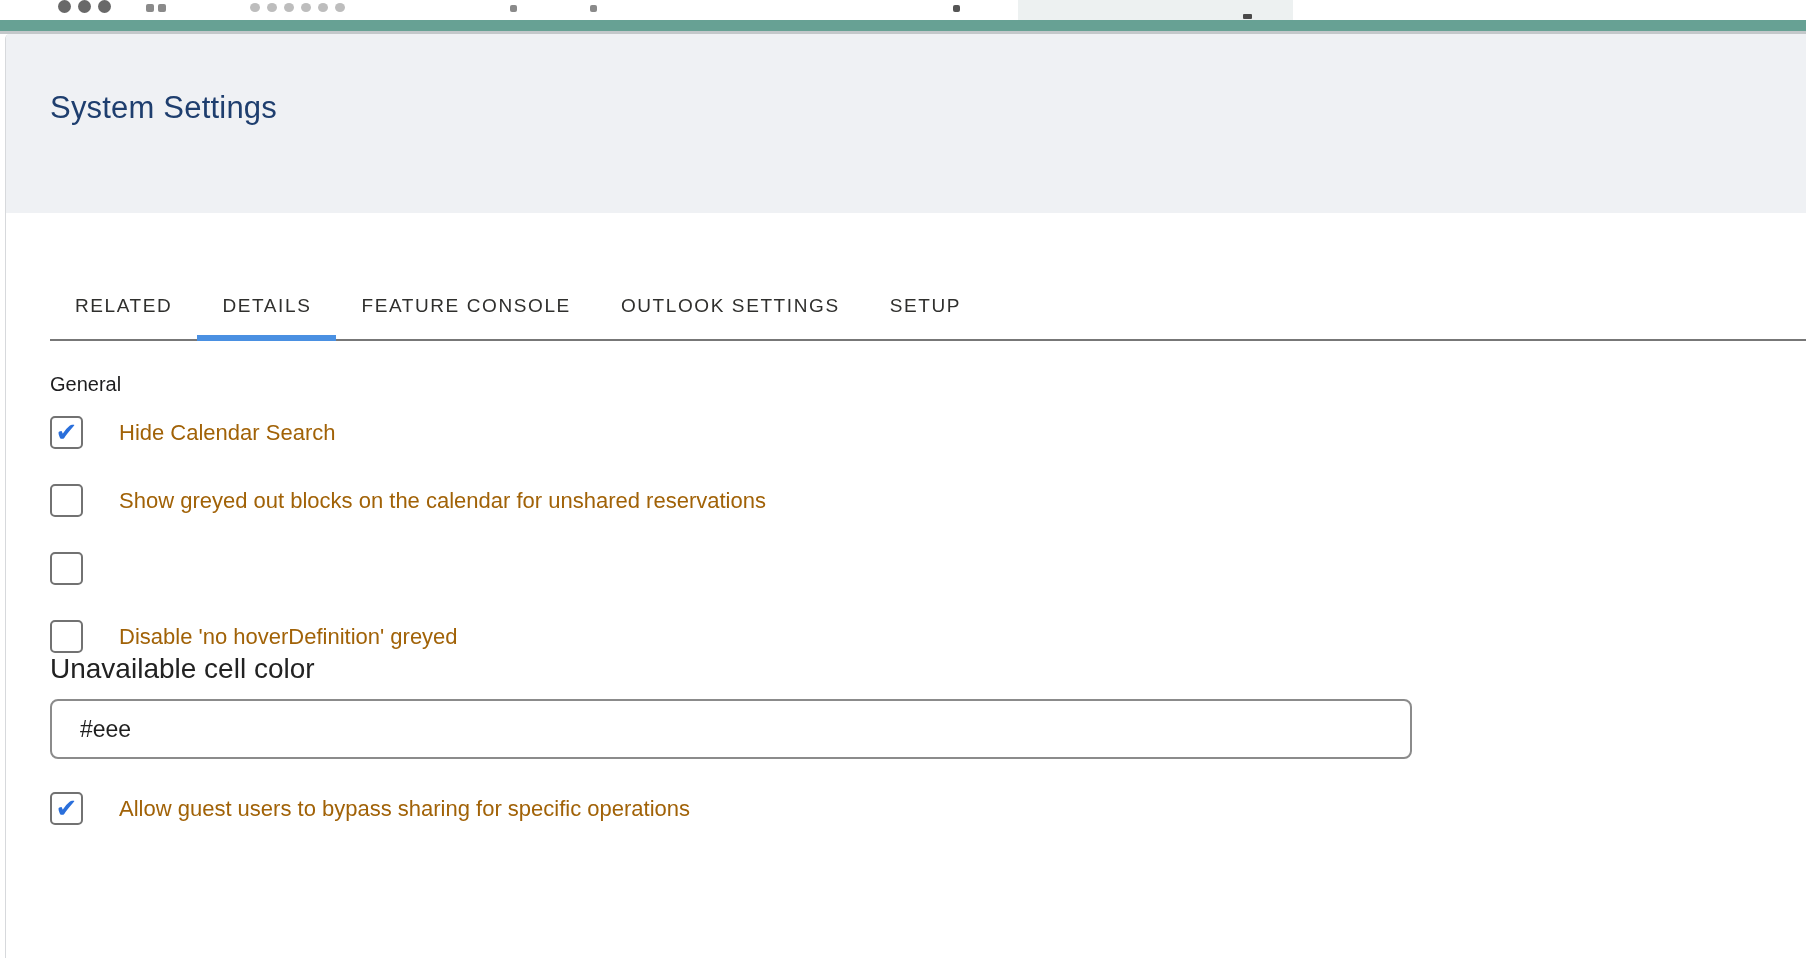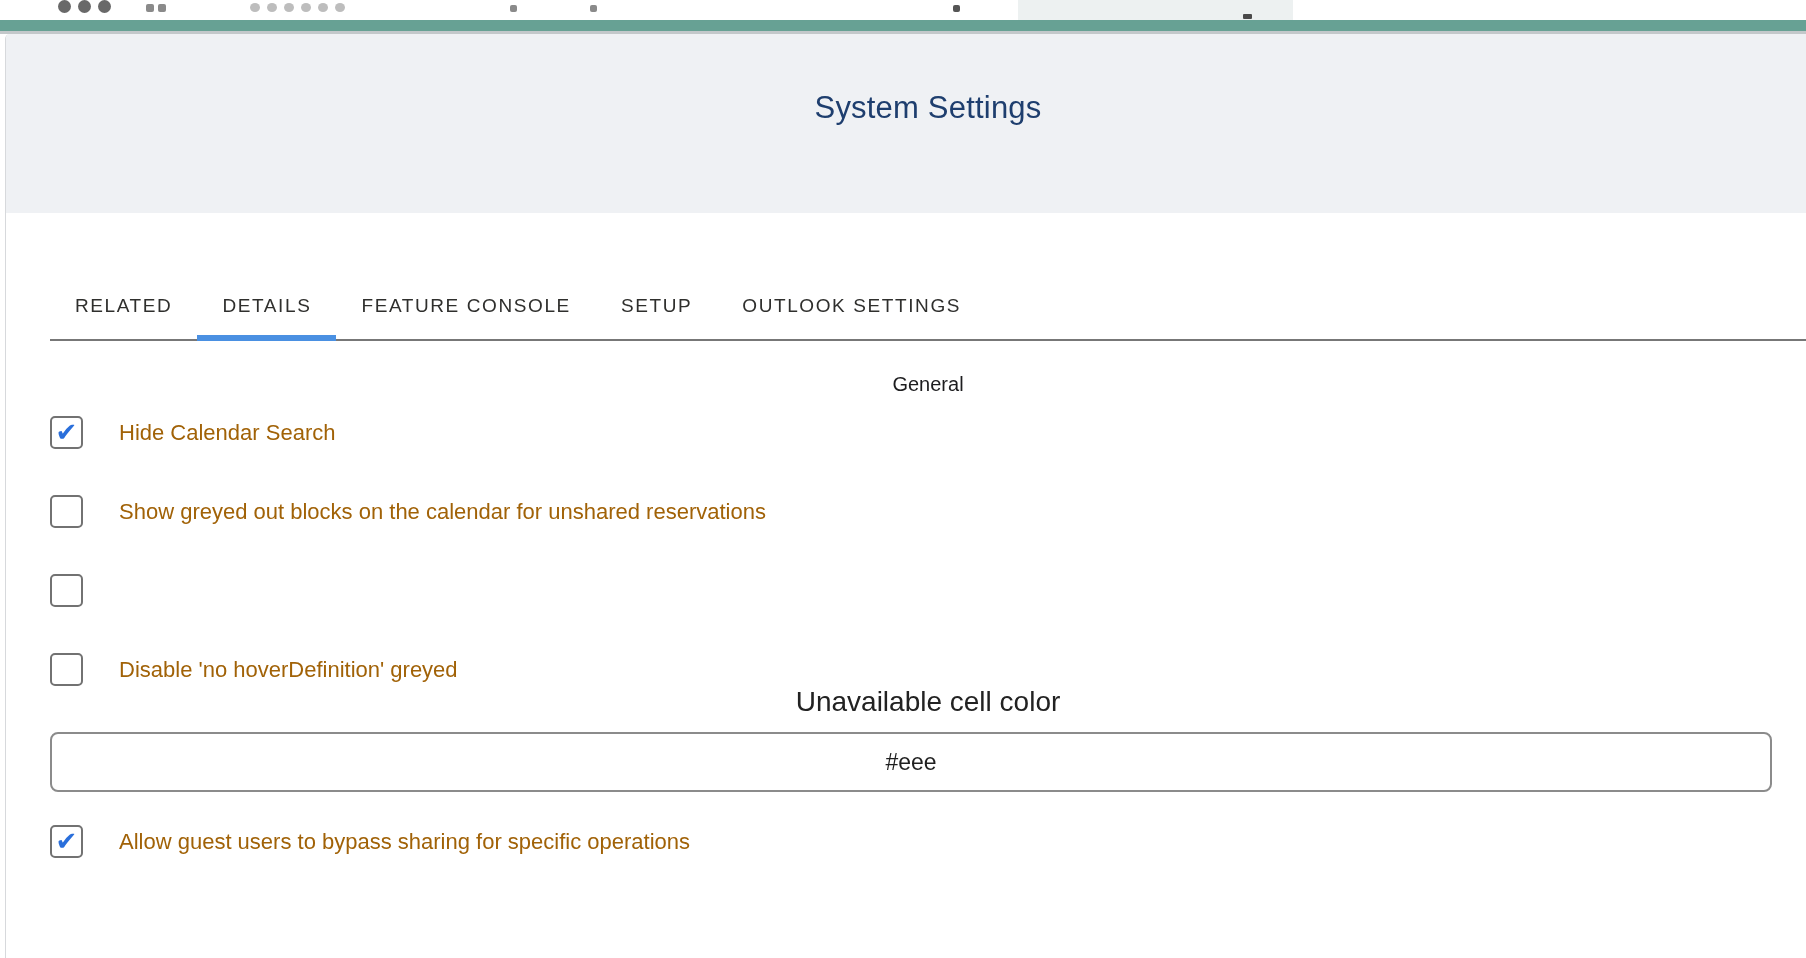--- a/index.html
+++ b/index.html
@@ -1,15 +1,15 @@
 <!DOCTYPE html>
 <html><head>
 <meta charset="utf-8">
 <style>
-  * { margin: 0; padding: 0; box-sizing: border-box; text-align: center; }
+  * { margin: 0; padding: 0; box-sizing: border-box; }
   html, body {
     width: 1806px; height: 958px;
     background: #ffffff;
     font-family: "Liberation Sans", "DejaVu Sans", sans-serif;
     overflow: hidden;
   }
 
   
   .topbar {
     position: relative;
@@ -91,21 +91,21 @@
 
   
   .section-heading {
     margin-top: 32px;
     font-size: 20px;
     color: #1d1d1f;
   }
   .cb-row {
     display: flex; align-items: center;
     gap: 36px;
-    margin-top: 46px;
+    margin-top: 35px;
     cursor: pointer;
   }
   .cb-row.first { margin-top: 20px; }
   .cb {
     width: 33px; height: 33px;
     flex: 0 0 33px;
     border: 2px solid #727272;
     border-radius: 5px;
     background: #fff;
     display: flex; align-items: center; justify-content: center;
@@ -121,21 +121,21 @@
   .cb.checked .check { display: block; }
   .cb-label { font-size: 22px; color: #a16207; }
 
   .field-label {
     font-size: 28px;
     color: #222222;
   }
   .color-input {
     display: block;
     margin-top: 14px;
-    width: 1722px;
+    width: 1362px;
     height: 60px;
     border: 2px solid #8b8b8b;
     border-radius: 8px;
     padding: 0 28px;
     font-size: 23px;
     color: #1f1f1f;
     font-family: "Liberation Sans", "DejaVu Sans", sans-serif;
     background: #ffffff;
     outline: none;
   }
@@ -174,22 +174,22 @@
   <div class="card-header">
     <div class="page-title">System Settings</div>
   </div>
 
   <div class="card-content">
 
     <div class="tabs">
       <div class="tab">RELATED</div>
       <div class="tab active">DETAILS</div>
       <div class="tab">FEATURE CONSOLE</div>
+      <div class="tab">OUTLOOK SETTINGS</div>
       <div class="tab">SETUP</div>
-      <div class="tab">OUTLOOK SETTINGS</div>
     </div>
 
     <div class="section-heading">General</div>
 
     <div class="cb-row first">
       <span class="cb checked">
         <span class="check">✔</span>
       </span>
       <span class="cb-label">Hide Calendar Search</span>
     </div>

